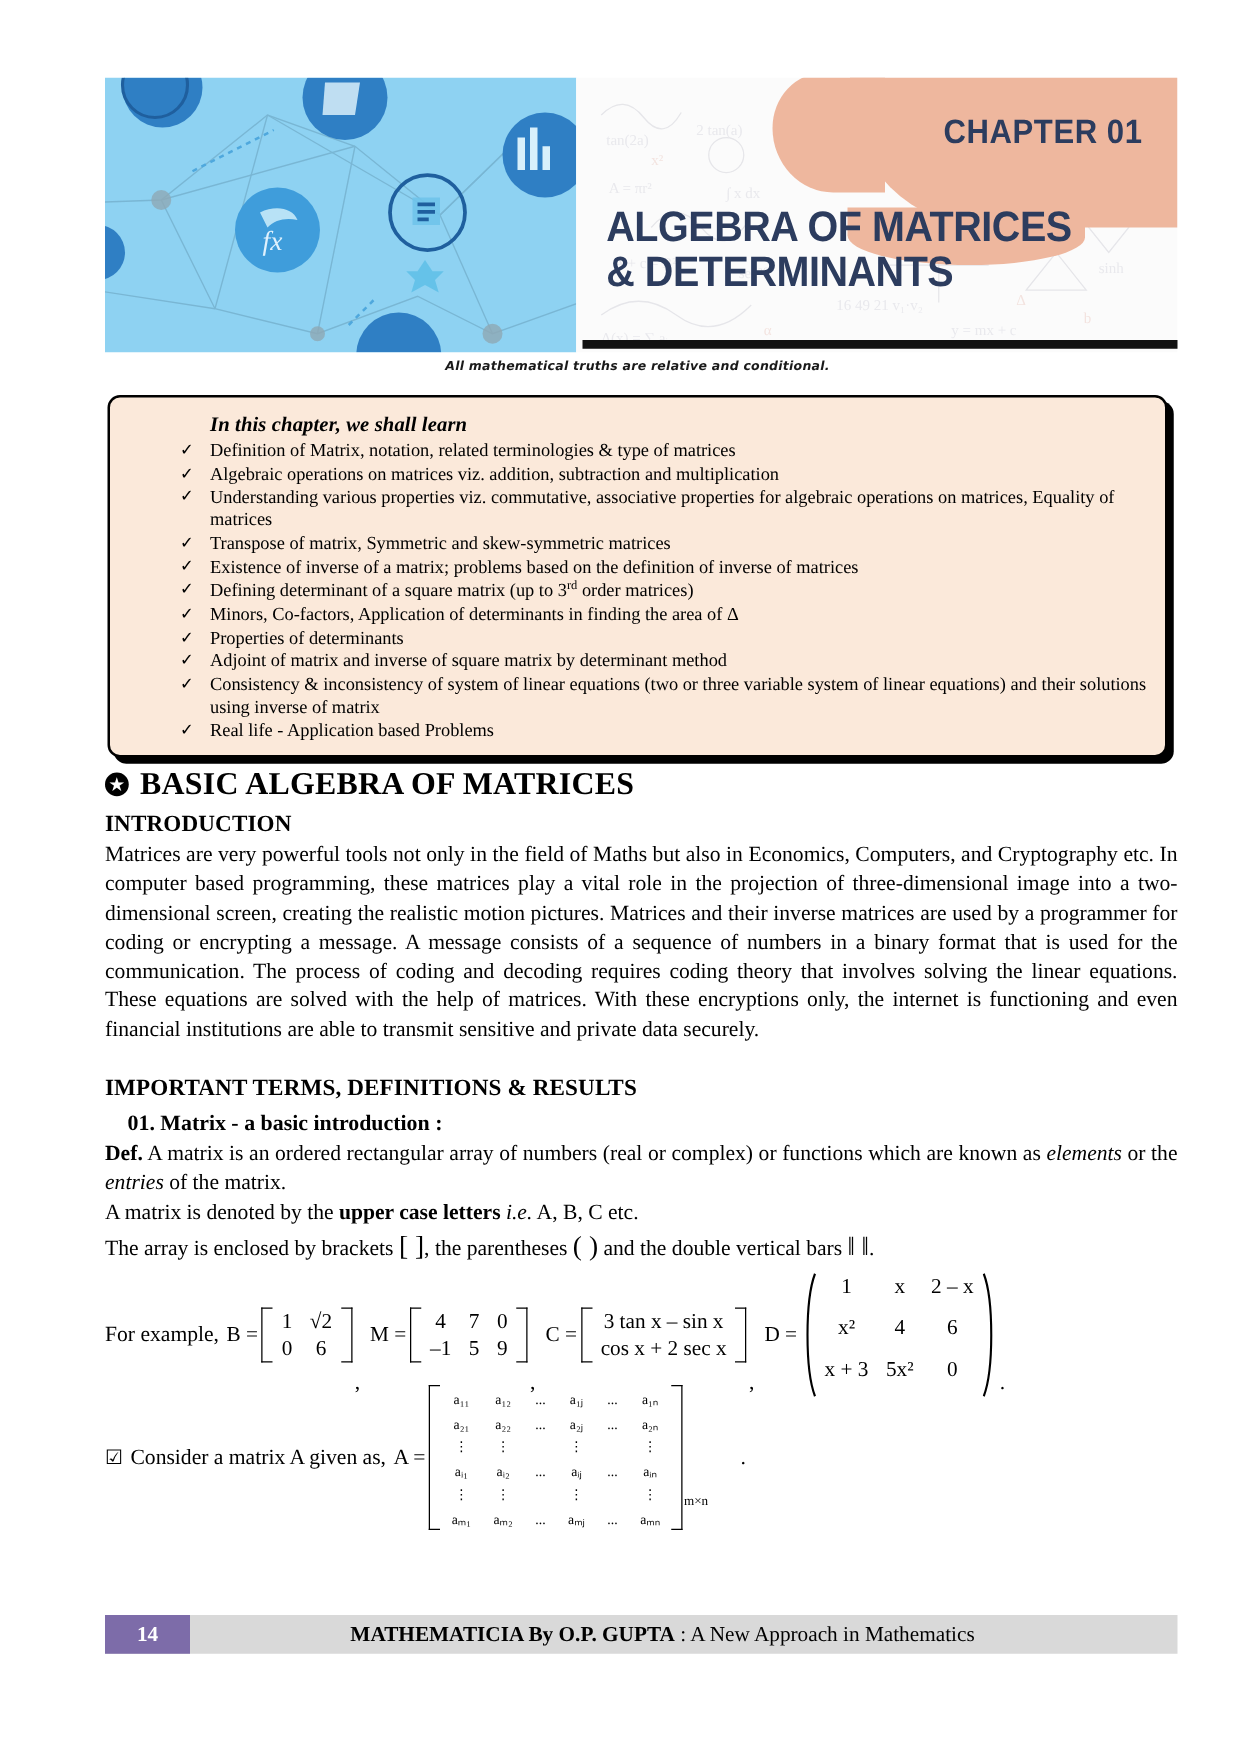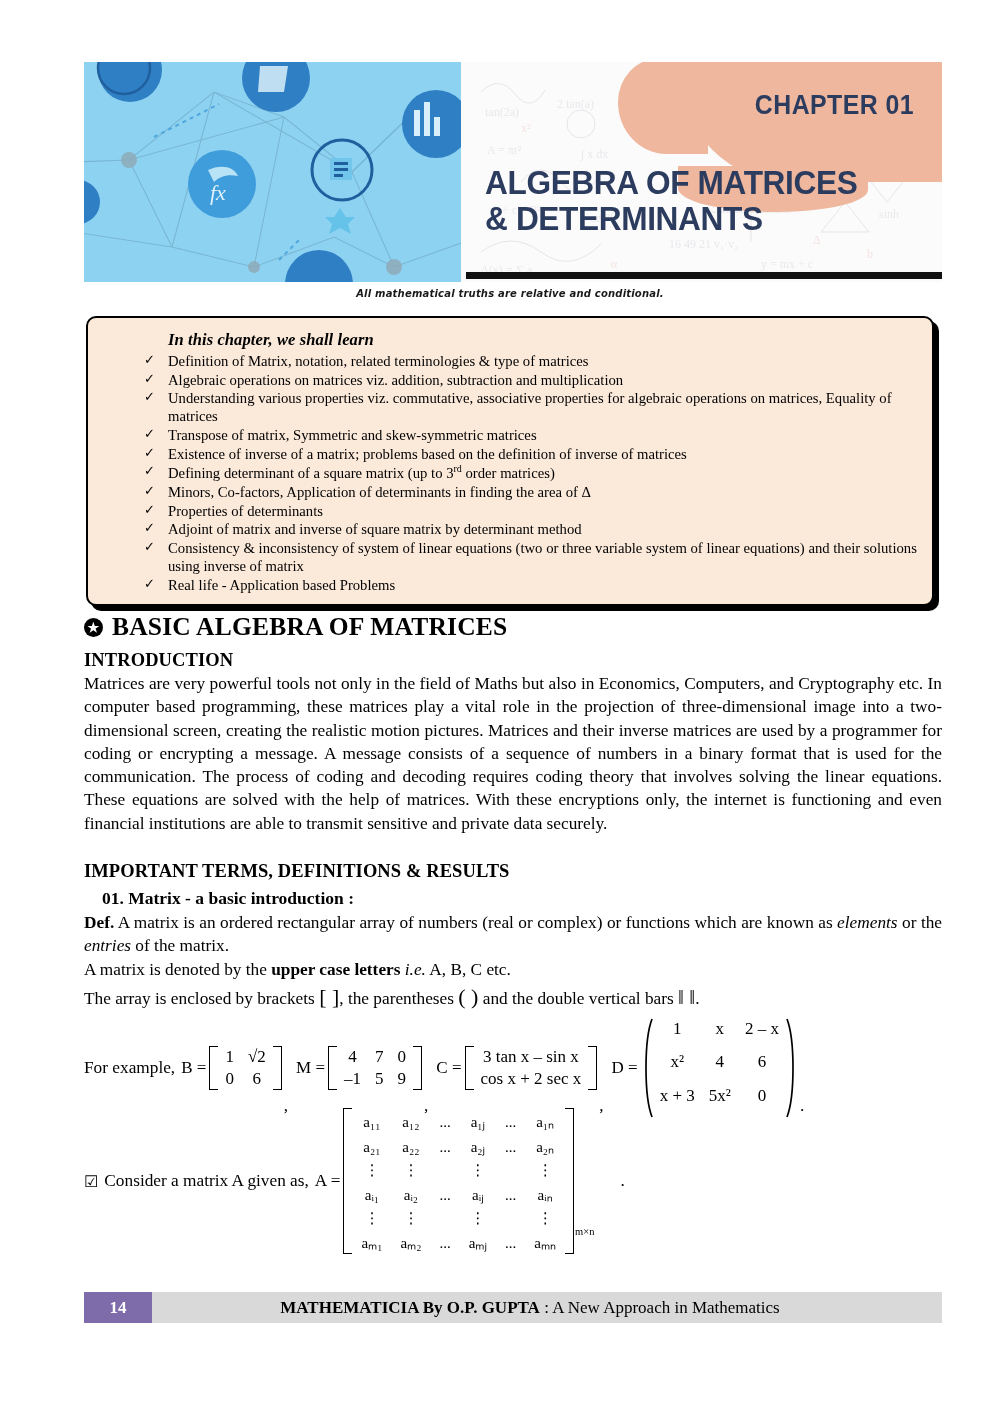--- a/index.html
+++ b/index.html
@@ -138,21 +138,21 @@
   .mrow{display:table-row;}
   .mcell{display:table-cell;text-align:center;padding:1px 7px;font-size:17px;
          font-family:"Liberation Serif",serif;white-space:nowrap;}
   .comma{font-size:17.3px;padding:0 2px 0 1px;align-self:flex-end;margin-bottom:2px;}
 
   
   .bigA{
     position:absolute;left:84px;top:1108px;width:880px;
     display:flex;align-items:center;font-size:17.3px;
   }
-  .bigA .cells .mcell{padding:2.5px 9px;font-size:15px;margin-top:32px;}
+  .bigA .cells .mcell{padding:2.5px 9px;font-size:11px;margin-top:32px;}
   .chk{font-size:16px;margin-right:6px;}
   .mn{font-size:10.5px;align-self:flex-end;margin-bottom:17px;}
   .period{font-size:17.3px;margin-left:26px;}
 
   
   .footer{
     position:absolute;left:84px;top:1292px;width:858px;height:31px;
     background:#d9d9d9;display:flex;align-items:center;justify-content:center;
   }
   .pagenum{

